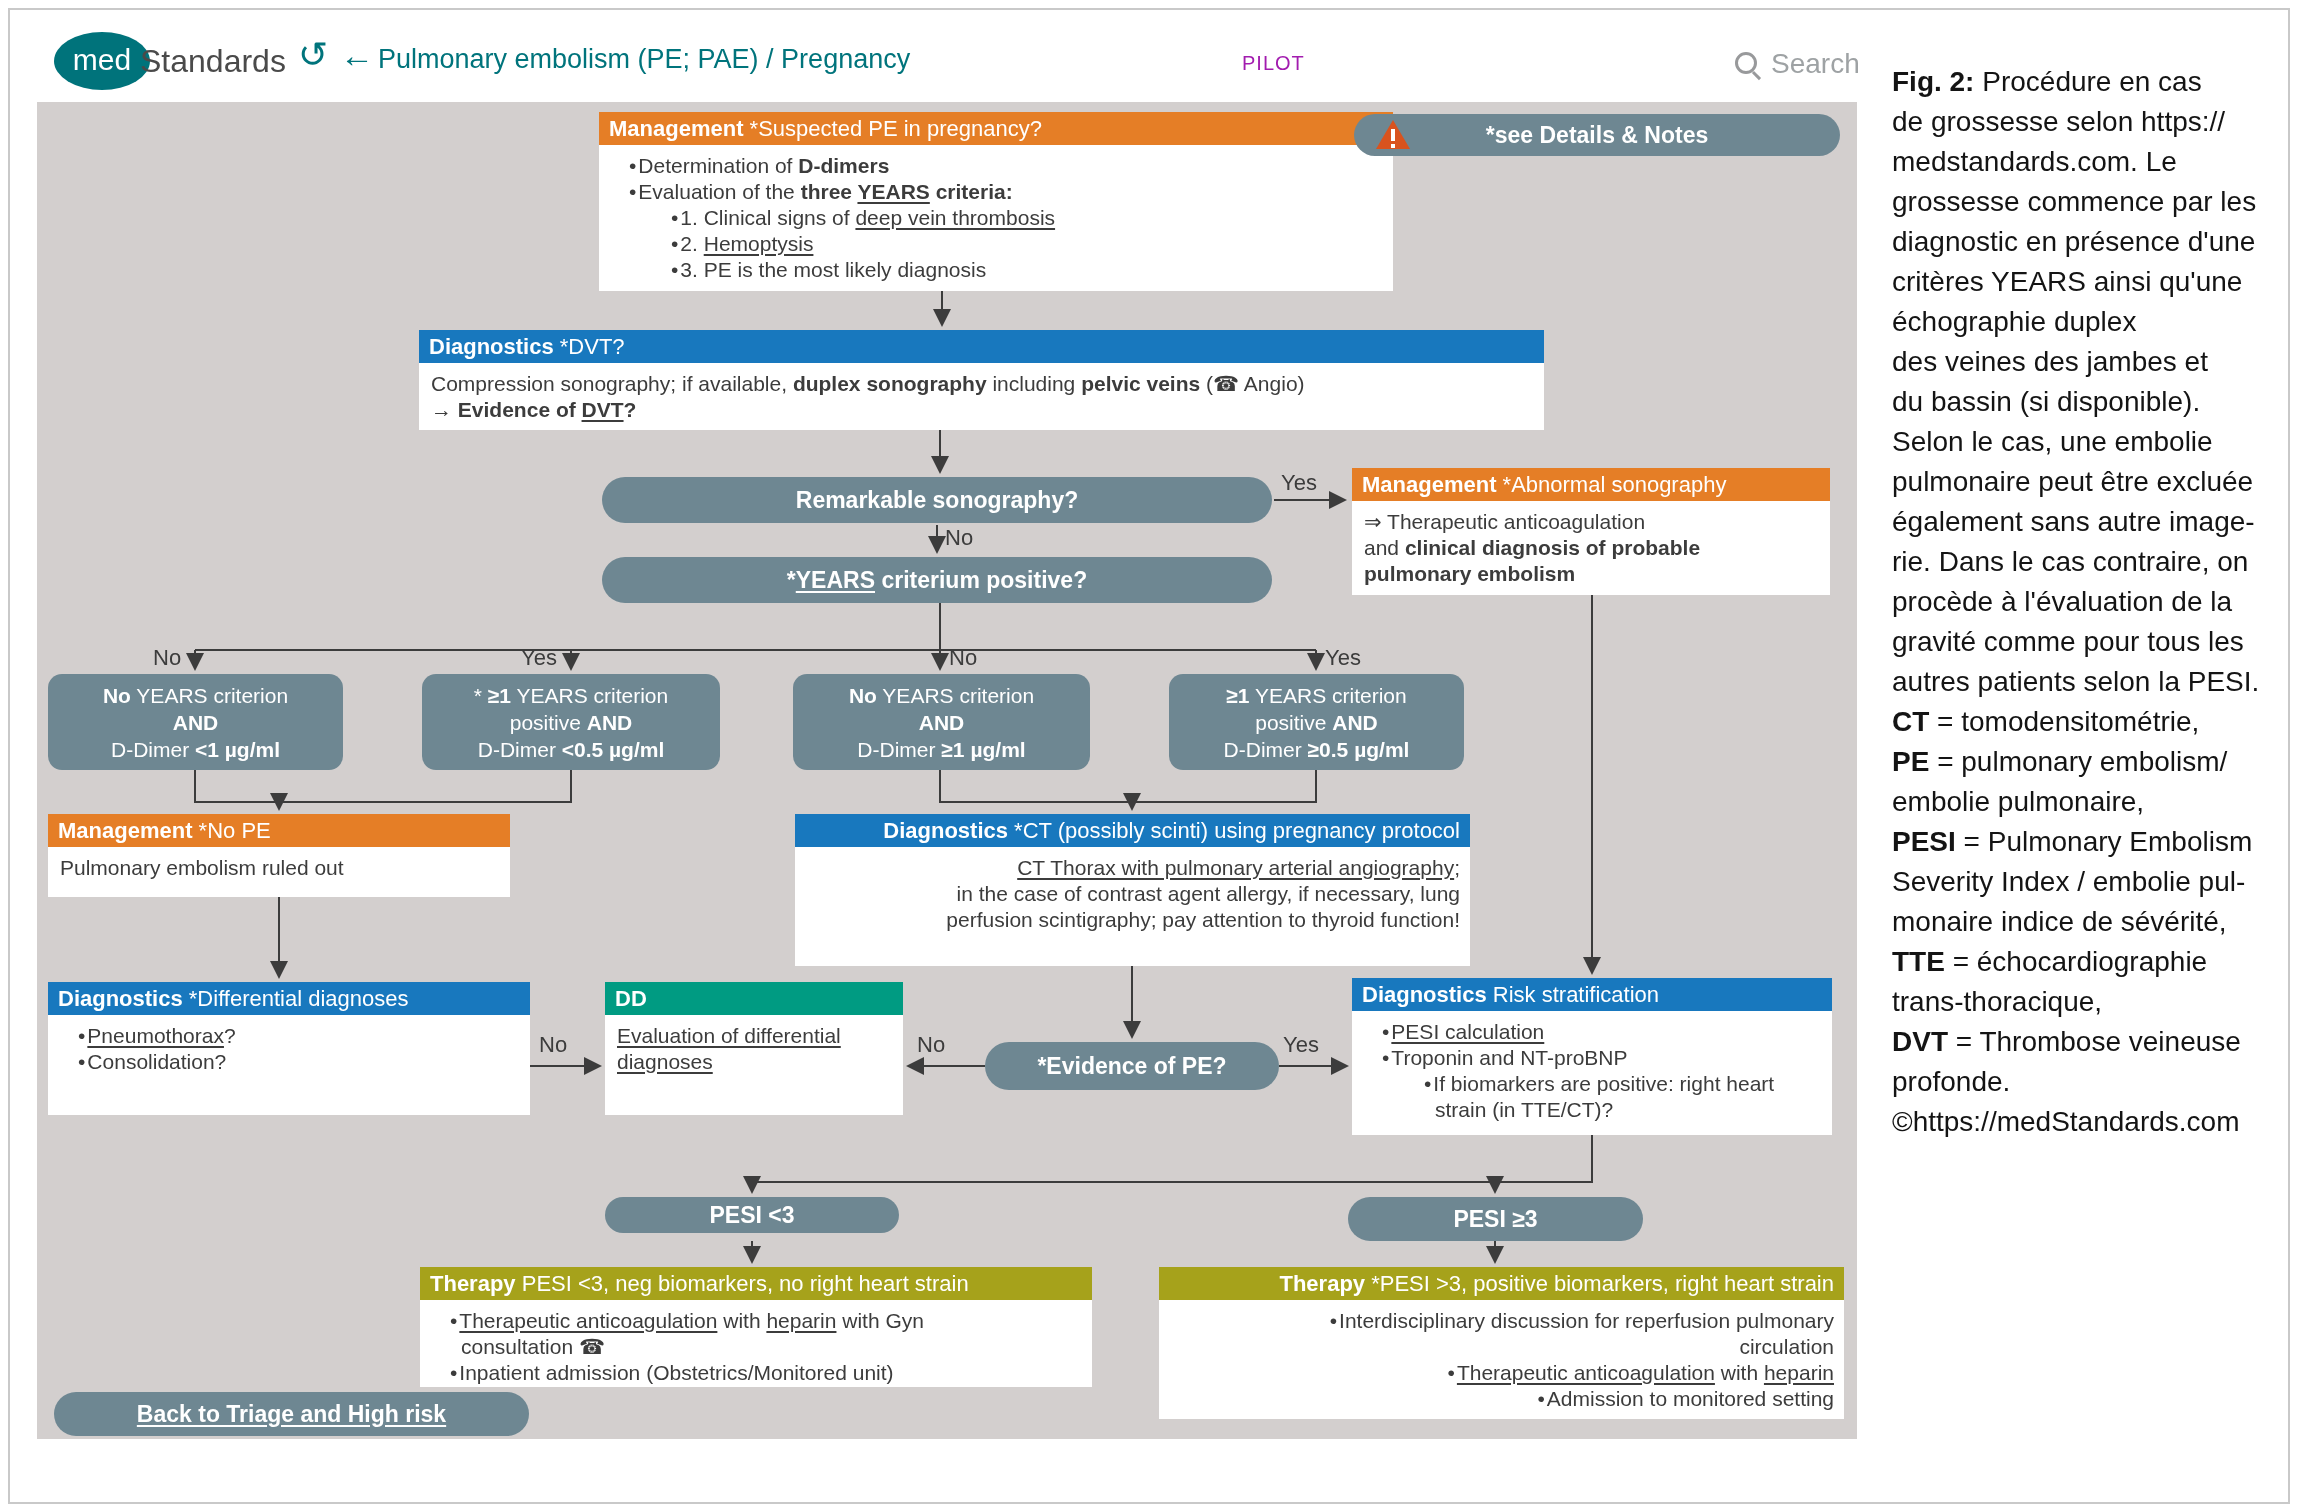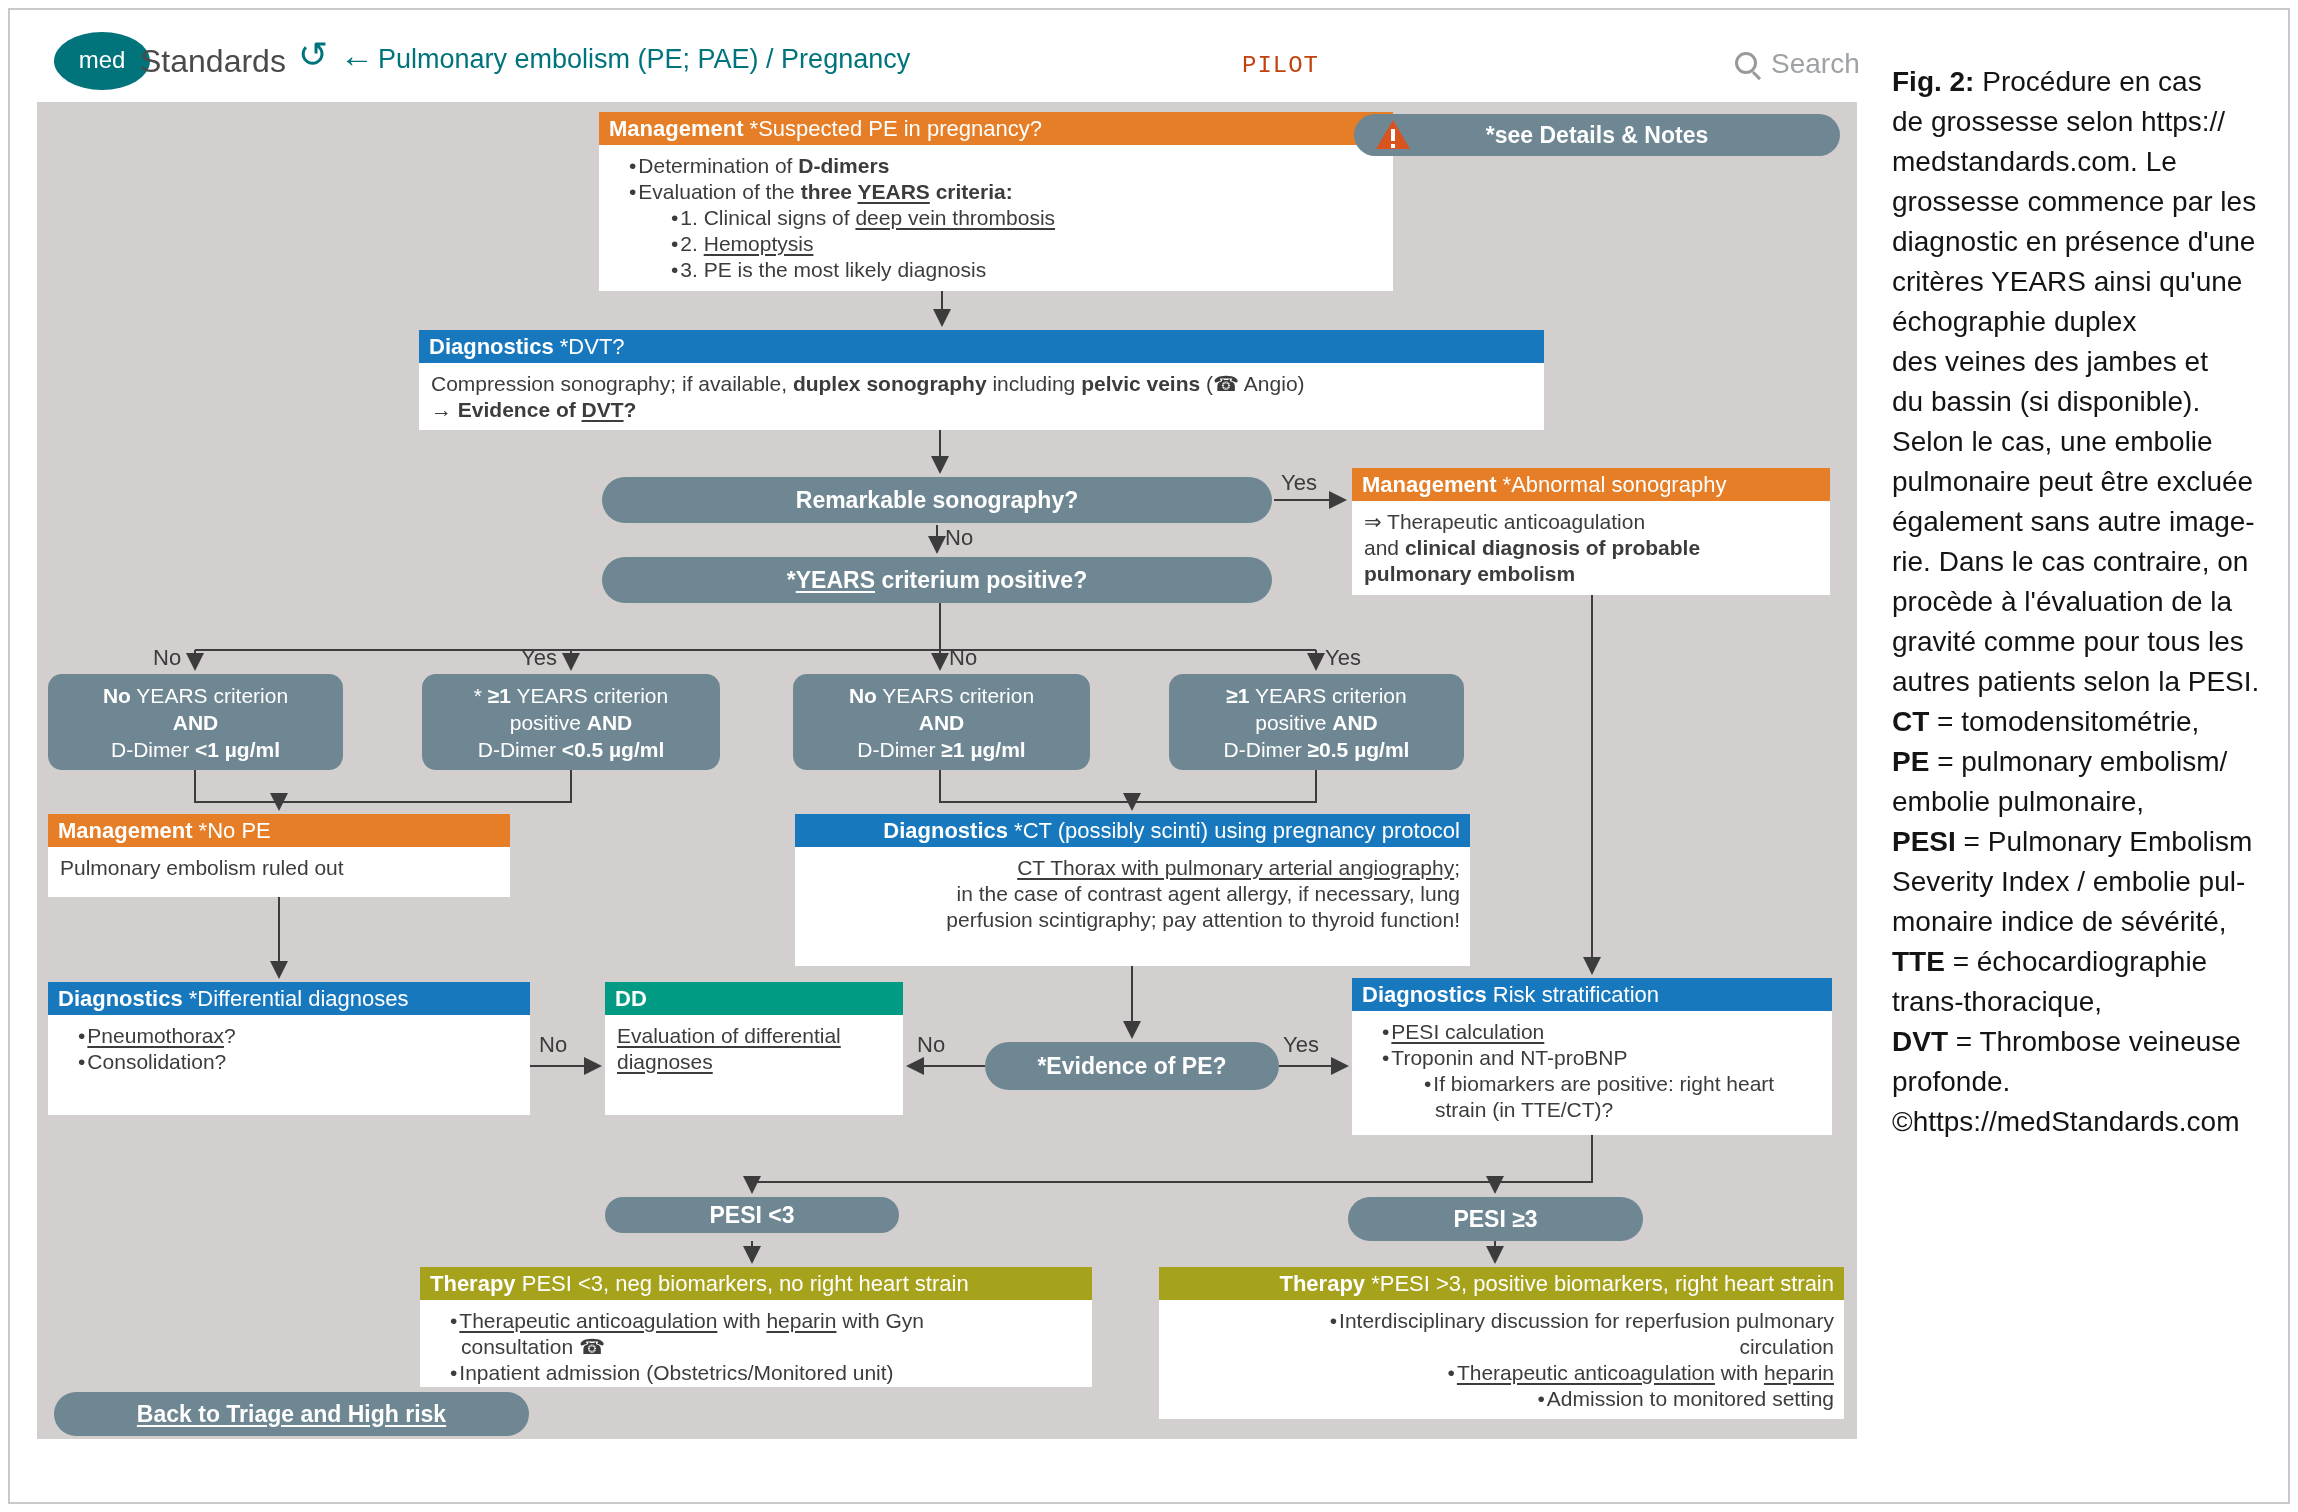--- a/index.html
+++ b/index.html
@@ -2,26 +2,26 @@
 <html><head>
 <meta charset="utf-8">
 <style>
   html,body{margin:0;padding:0;background:#fff;}
   body{width:2298px;height:1512px;position:relative;font-family:"Liberation Sans",sans-serif;}
   .page{position:absolute;left:8px;top:8px;width:2278px;height:1492px;border:2px solid #c9c9c9;background:#fff;}
 
   
   .topbar{position:absolute;left:0;top:0;width:100%;height:92px;background:#fff;}
   .logo{position:absolute;left:44px;top:22px;white-space:nowrap;}
-  .logo-med{display:inline-block;width:96px;height:58px;background:#00737B;border-radius:50%;color:#fff;text-align:center;line-height:56px;font-size:24px;}
+  .logo-med{display:inline-block;width:96px;height:58px;background:#00737B;border-radius:50%;color:#fff;text-align:center;line-height:56px;font-size:30px;}
   .logo-rest{display:inline-block;font-size:32px;color:#4a4a4a;margin-left:-10px;line-height:58px;vertical-align:top;}
   .hist-icon{position:absolute;left:288px;top:24px;font-size:36px;color:#00747C;cursor:pointer;}
   .back-icon{position:absolute;left:330px;top:26px;font-size:34px;color:#00747C;cursor:pointer;}
   .breadcrumb{position:absolute;left:368px;top:34px;font-size:27px;color:#00747C;white-space:nowrap;}
-  .pilot{position:absolute;left:1232px;top:42px;font-size:24px;color:#c2410c;letter-spacing:1px;font-family:Liberation Mono, monospace;}
+  .pilot{position:absolute;left:1232px;top:42px;font-size:20px;color:#a21caf;letter-spacing:1px;}
   .search{position:absolute;left:1725px;top:36px;width:160px;height:40px;cursor:text;}
   .mag{position:absolute;left:0;top:6px;width:16px;height:16px;border:3px solid #98999B;border-radius:50%;}
   .mag::after{content:"";position:absolute;left:16px;top:16px;width:10px;height:3px;background:#98999B;transform:rotate(45deg);transform-origin:0 0;}
   .search-text{position:absolute;left:36px;top:2px;font-size:28px;color:#9EA2A4;}
 
   
   .canvas{position:absolute;left:27px;top:92px;width:1820px;height:1337px;background:#D3CFCE;}
   svg.wires{position:absolute;left:0;top:0;}
 
   .box{position:absolute;background:#fff;}

